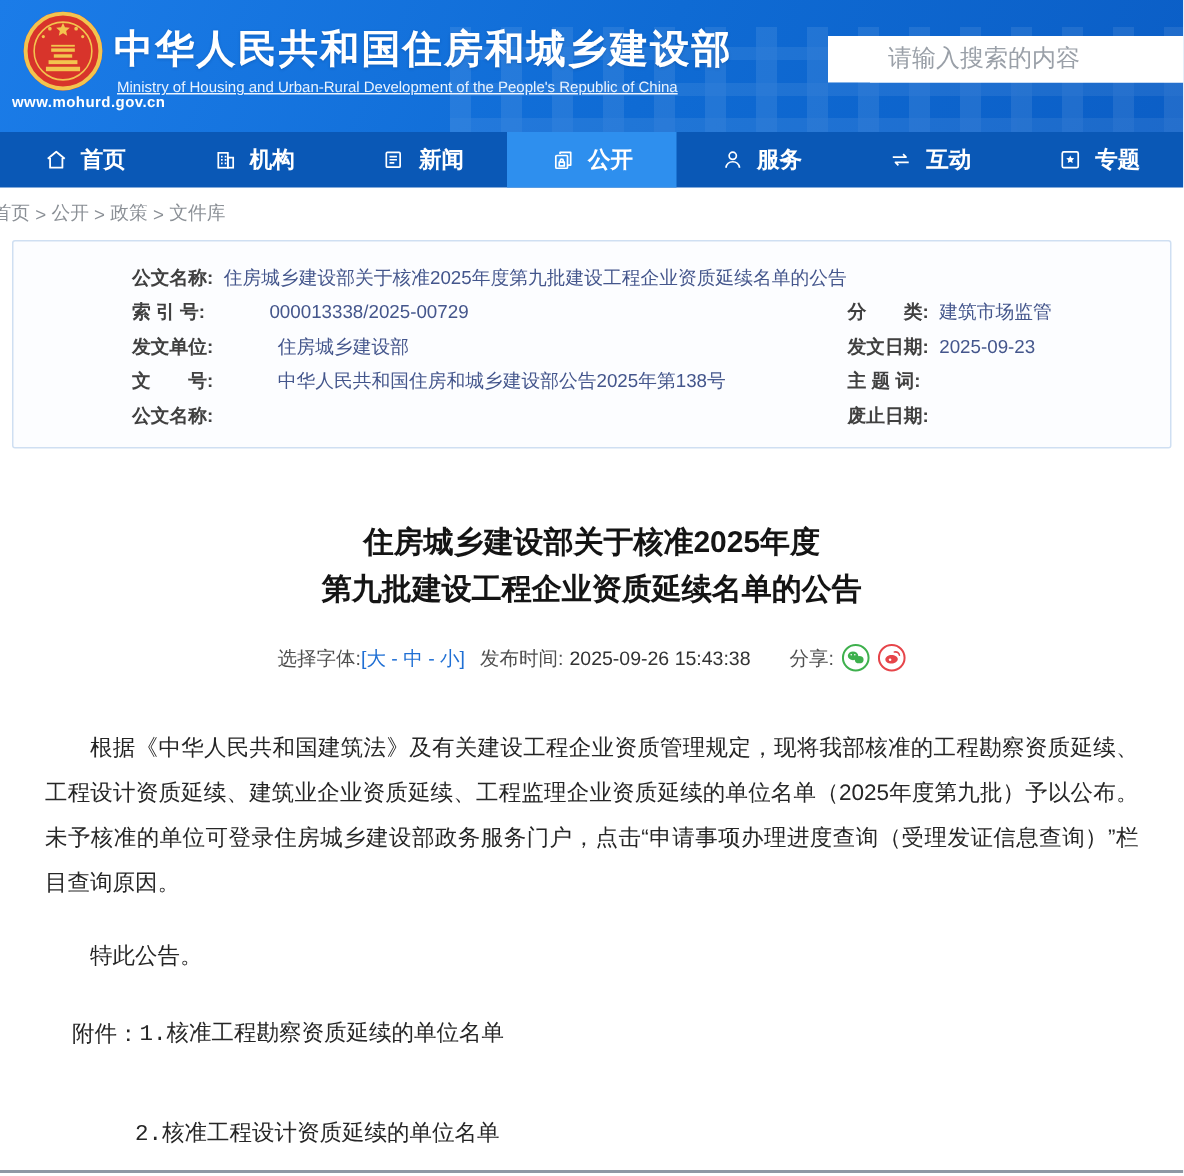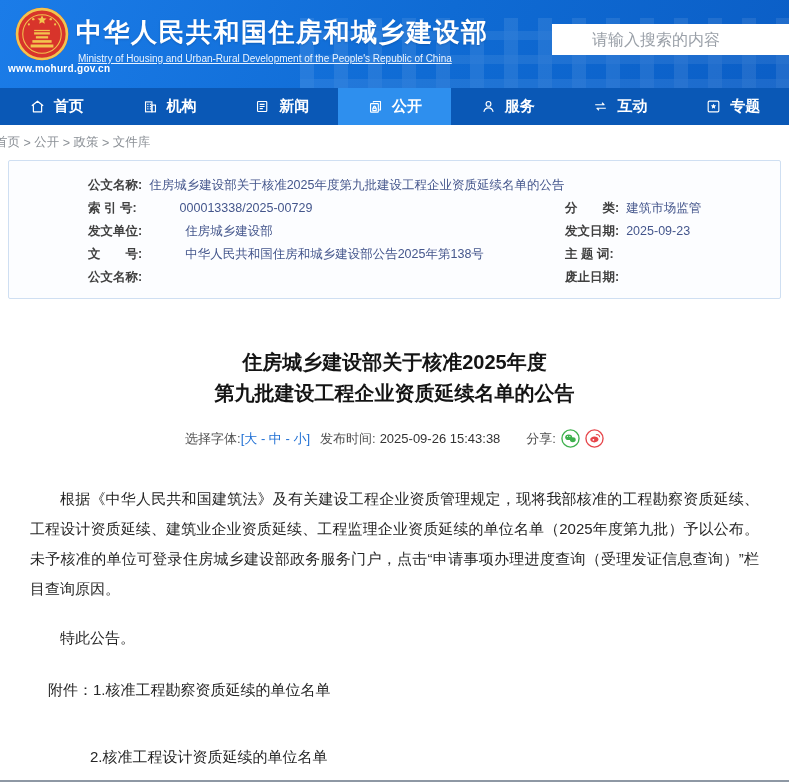--- a/index.html
+++ b/index.html
@@ -52,21 +52,21 @@
   .publish-time { color:#333; margin-left:4px; }
   .share { margin-left:26px; display:flex; align-items:center; gap:5px; }
   .share-icon { width:19px; height:19px; cursor:pointer; display:inline-flex; }
 
   .article-body { margin-top:36px; padding:0 30px; font-size:15px; color:#262626; }
   .p-main { text-indent:2em; text-align:justify; line-height:30px; }
   .p-closing { text-indent:2em; margin-top:22px; line-height:24px; }
   .attach-first { margin-top:28px; padding-left:18px; line-height:24px; display:flex; }
   .attach-label { white-space:pre; flex-shrink:0; }
   .attach-item { margin-top:43px; padding-left:60px; line-height:24px; }
-  .attach-link { cursor:pointer; }
+  .attach-link { cursor:pointer;font-family:Liberation Mono, monospace; }
 
   .bottom-divider { position:absolute; left:0; right:0; bottom:2px; border-top:2px solid #8e98a4; }
 </style>
 </head>
 <body>
 
 <div class="page">
 
   <div class="header">
     <div class="header-pattern"></div>

